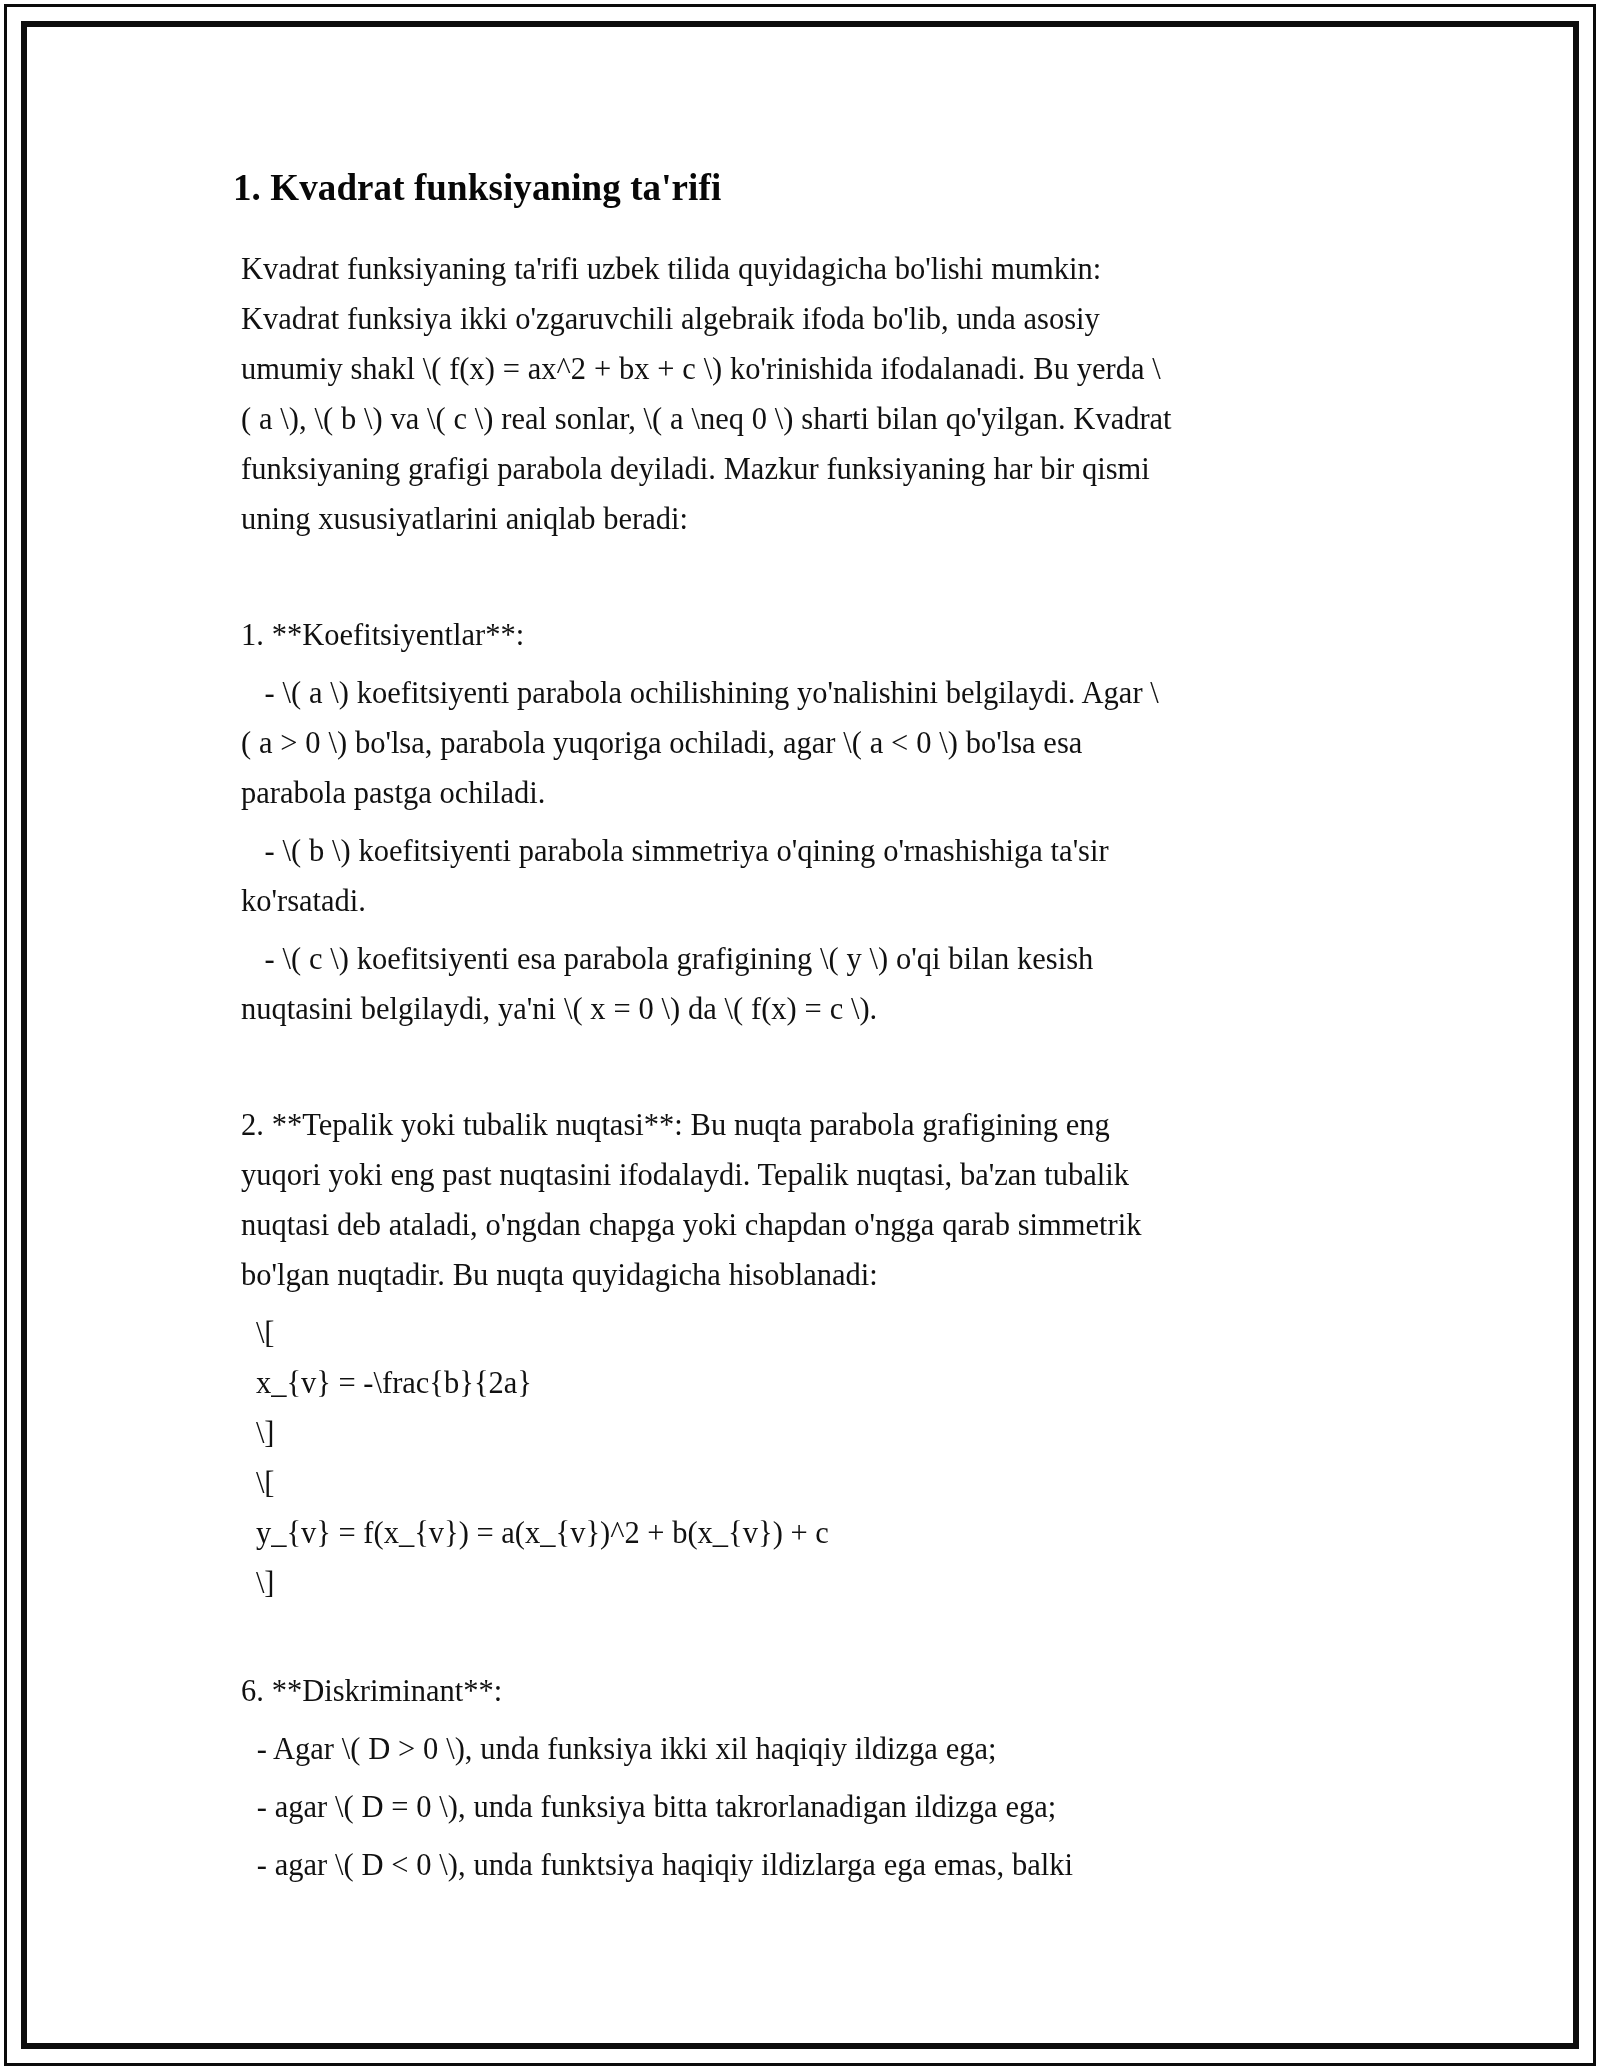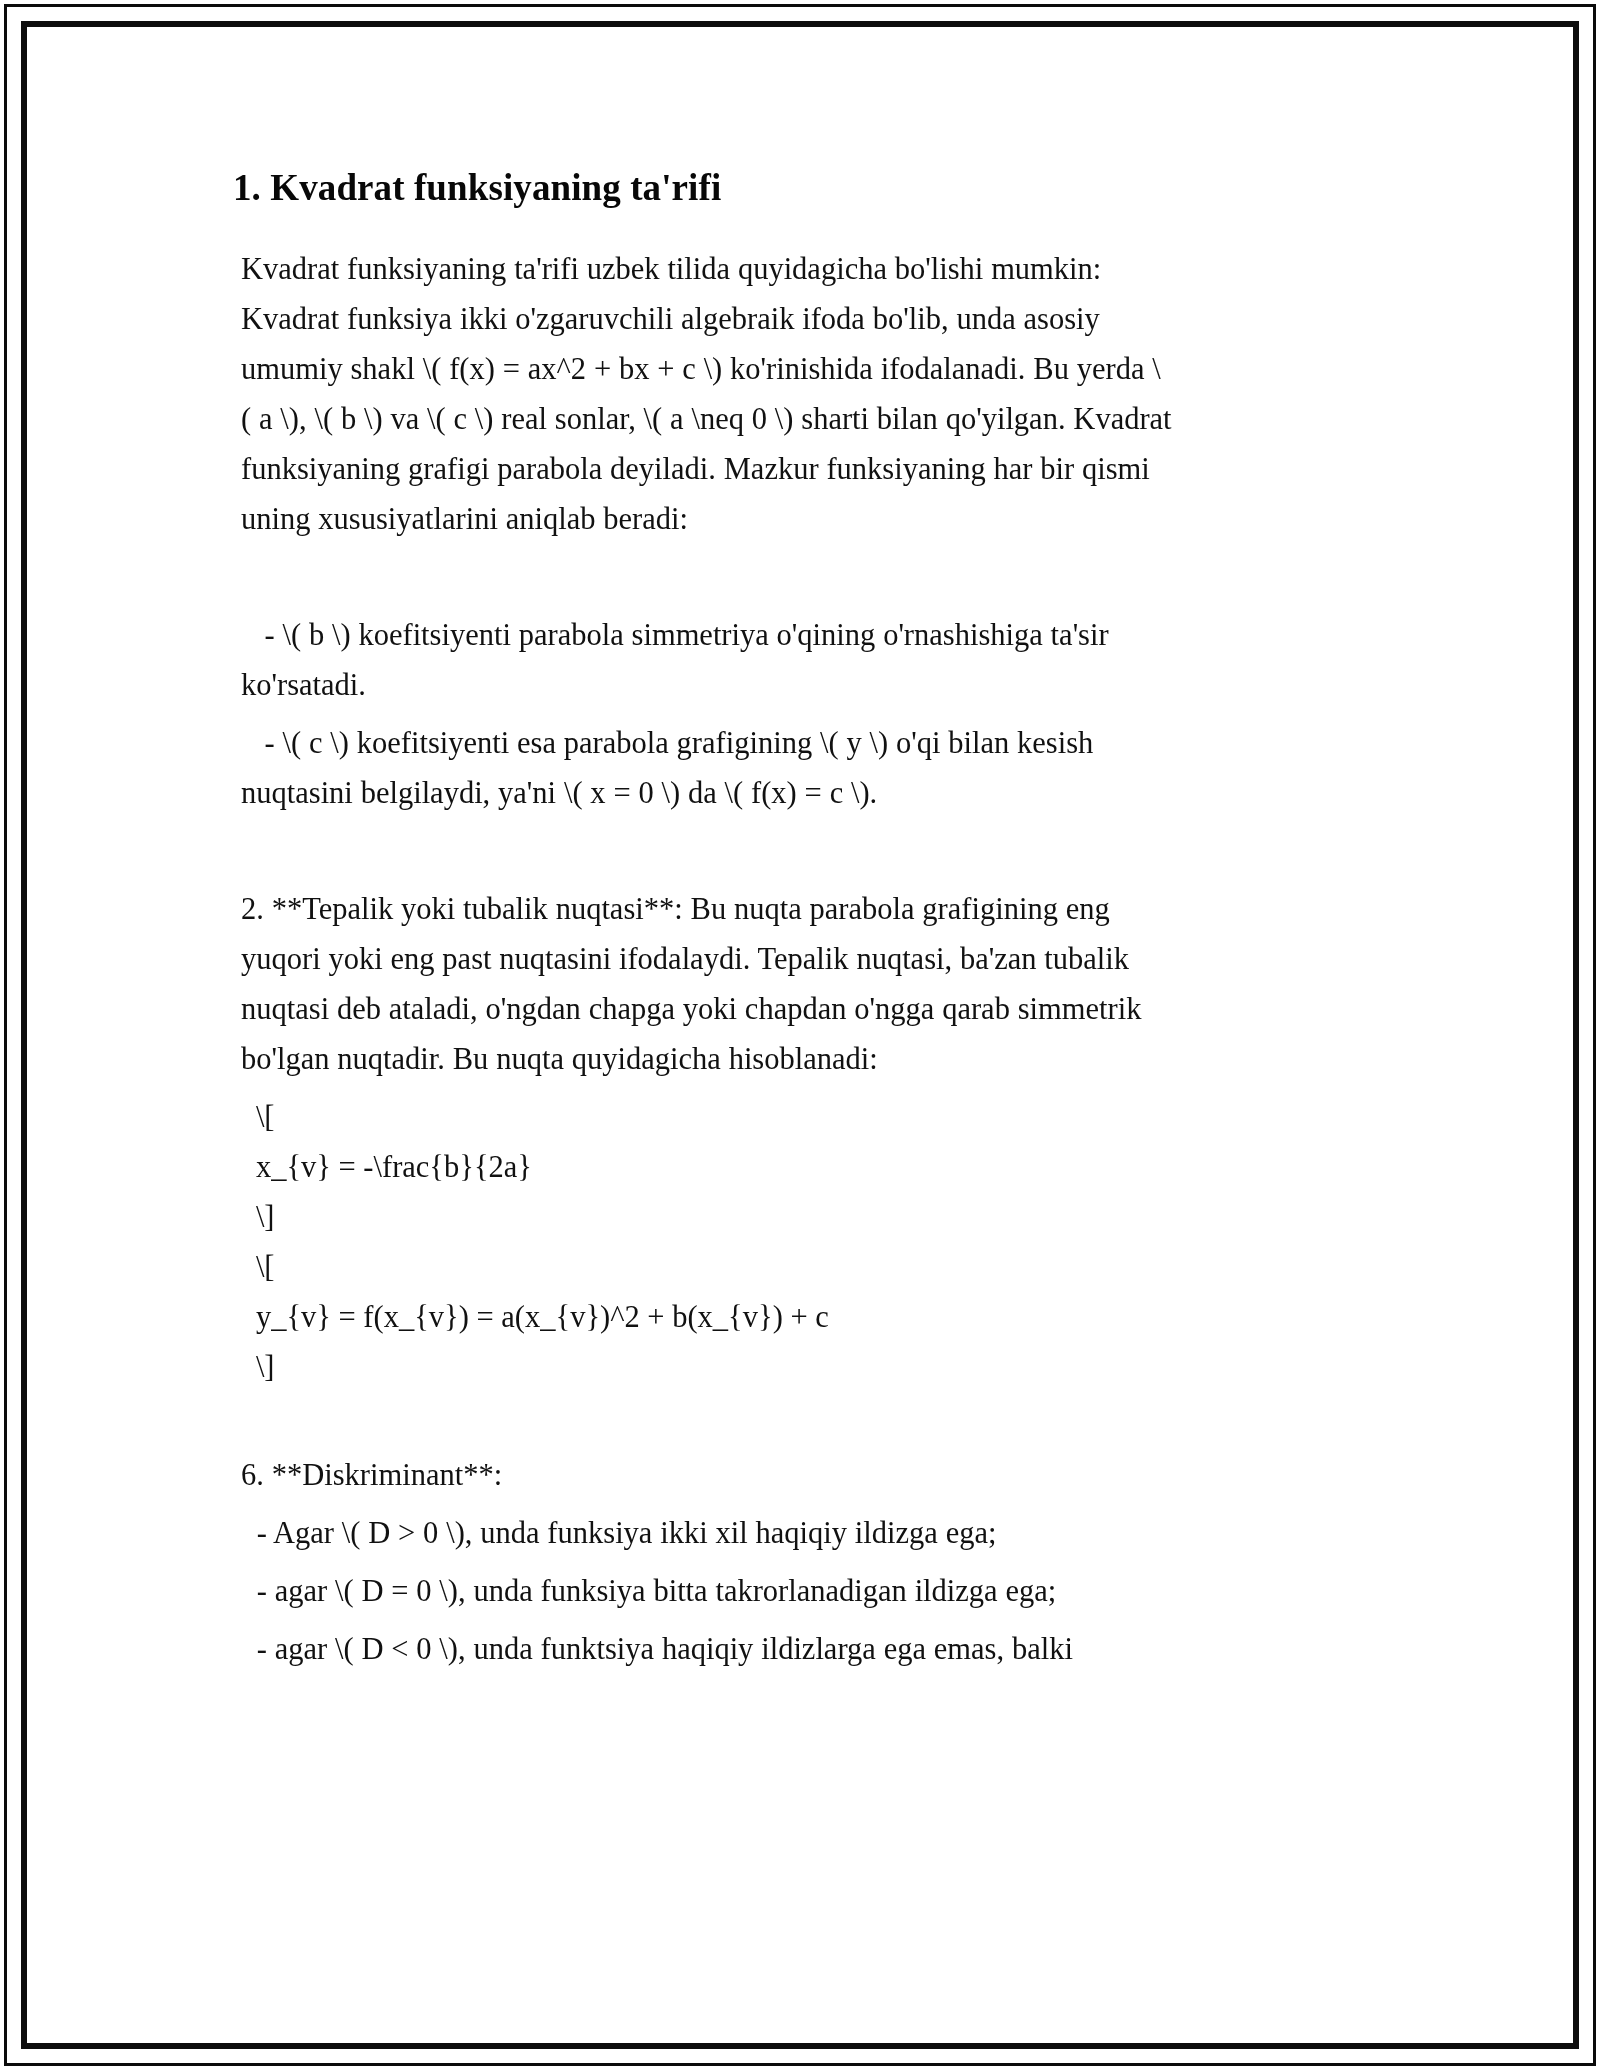--- a/index.html
+++ b/index.html
@@ -89,21 +89,25 @@
 
     <p class="para">Kvadrat funksiyaning ta'rifi uzbek tilida quyidagicha bo'lishi mumkin:
 Kvadrat funksiya ikki o'zgaruvchili algebraik ifoda bo'lib, unda asosiy
 umumiy shakl \( f(x) = ax^2 + bx + c \) ko'rinishida ifodalanadi. Bu yerda \
 ( a \), \( b \) va \( c \) real sonlar, \( a \neq 0 \) sharti bilan qo'yilgan. Kvadrat
 funksiyaning grafigi parabola deyiladi. Mazkur funksiyaning har bir qismi
 uning xususiyatlarini aniqlab beradi:</p>
 
     <div class="block-gap"></div>
 
+    <p class="para">1. **Koefitsiyentlar**:</p>
 
+    <p class="para">   - \( a \) koefitsiyenti parabola ochilishining yo'nalishini belgilaydi. Agar \
+( a &gt; 0 \) bo'lsa, parabola yuqoriga ochiladi, agar \( a &lt; 0 \) bo'lsa esa
+parabola pastga ochiladi.</p>
 
     <p class="para">   - \( b \) koefitsiyenti parabola simmetriya o'qining o'rnashishiga ta'sir
 ko'rsatadi.</p>
 
     <p class="para">   - \( c \) koefitsiyenti esa parabola grafigining \( y \) o'qi bilan kesish
 nuqtasini belgilaydi, ya'ni \( x = 0 \) da \( f(x) = c \).</p>
 
     <div class="block-gap"></div>
 
     <p class="para">2. **Tepalik yoki tubalik nuqtasi**: Bu nuqta parabola grafigining eng

